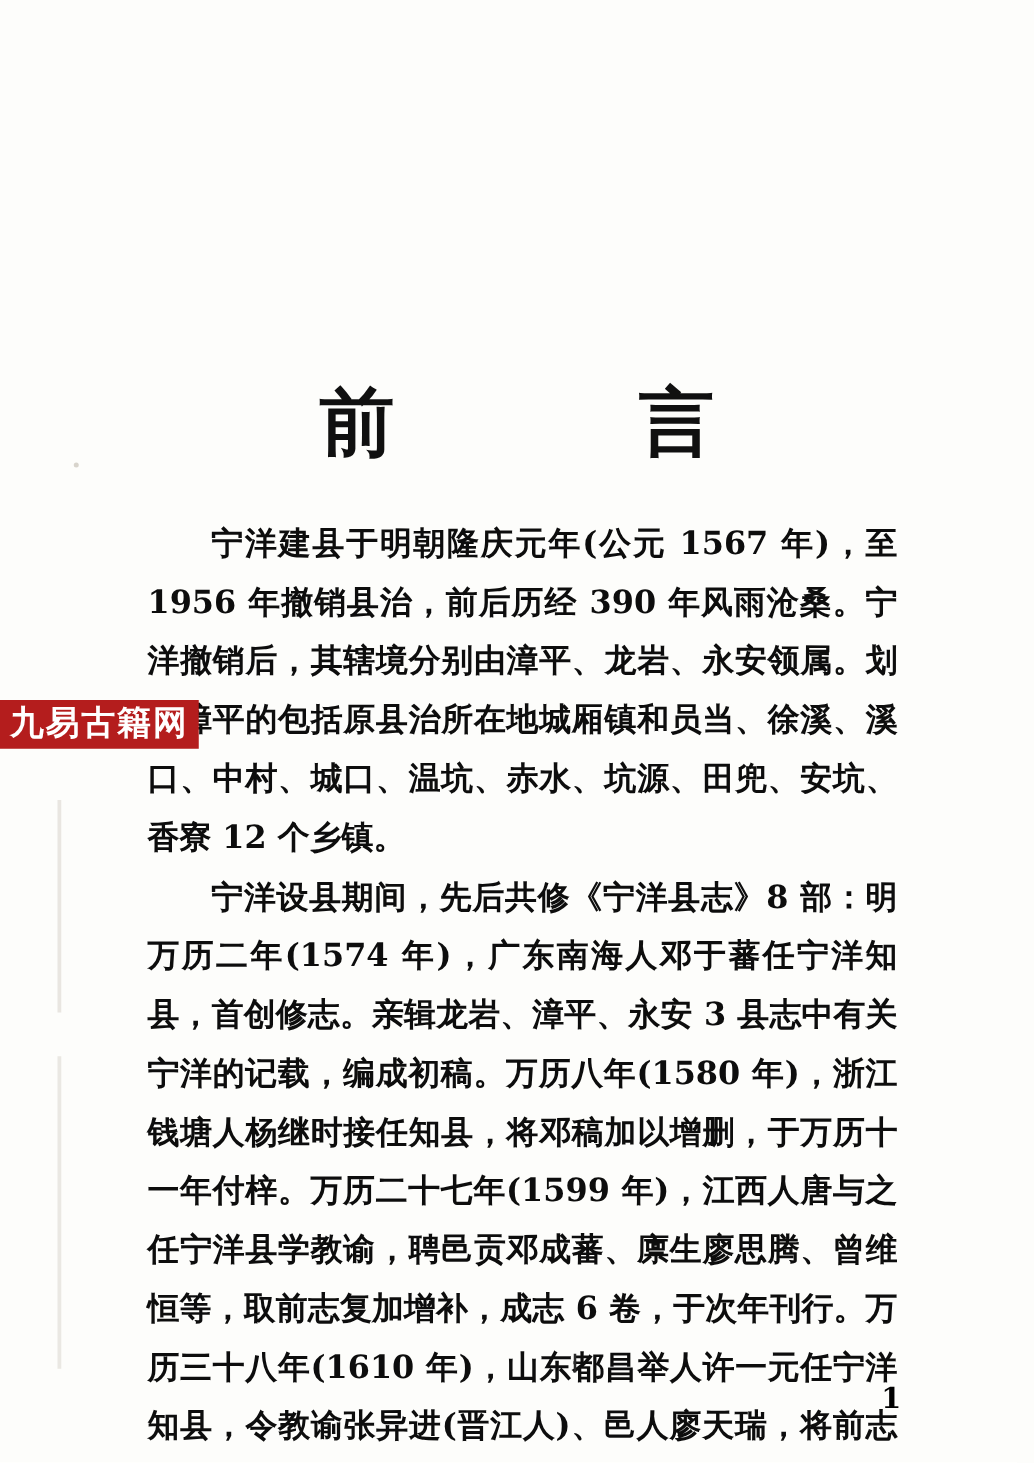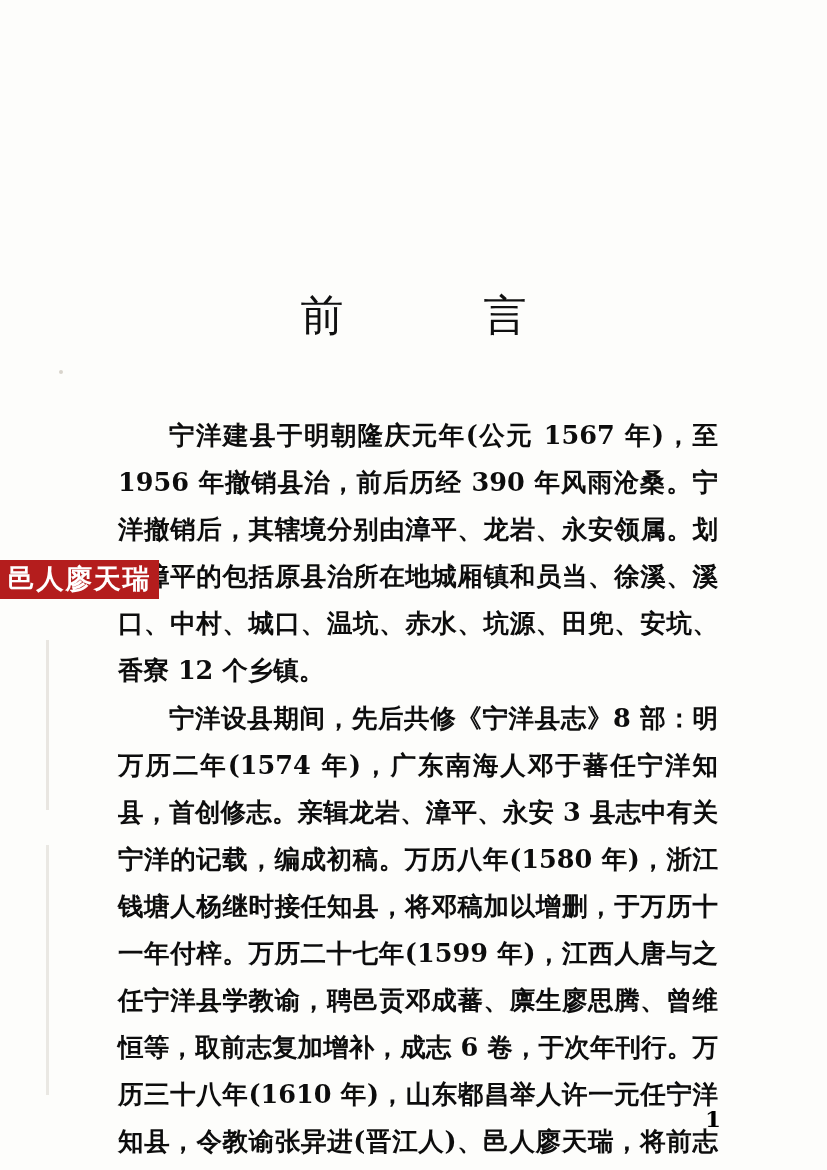--- a/index.html
+++ b/index.html
@@ -29,22 +29,22 @@
   .m2 { left: 46px; top: 640px; width: 3px; height: 170px; opacity: .55; }
   .m3 { left: 46px; top: 845px; width: 3px; height: 250px; opacity: .5; }
 
   .title {
     position: absolute;
     top: 258px;
     left: 0;
     right: 0;
     text-align: center;
     font-family: "DejaVu Serif", serif;
-    font-size: 43px;
-    font-weight: 400;
+    font-size: 60px;
+    font-weight: 700;
     letter-spacing: 0.42em;
     text-indent: 0.42em;
     color: #101010;
   }
 
   .body-text {
     position: absolute;
     top: 412px;
     left: 118px;
     width: 600px;
@@ -101,18 +101,18 @@
   <div class="edge-mark m2"></div>
   <div class="edge-mark m3"></div>
 
   <h1 class="title">前　　言</h1>
 
   <div class="body-text">
     <p>宁洋建县于明朝隆庆元年(公元 1567 年)，至 1956 年撤销县治，前后历经 390 年风雨沧桑。宁洋撤销后，其辖境分别由漳平、龙岩、永安领属。划入漳平的包括原县治所在地城厢镇和员当、徐溪、溪口、中村、城口、温坑、赤水、坑源、田兜、安坑、香寮 12 个乡镇。</p>
     <p>宁洋设县期间，先后共修《宁洋县志》8 部：明万历二年(1574 年)，广东南海人邓于蕃任宁洋知县，首创修志。亲辑龙岩、漳平、永安 3 县志中有关宁洋的记载，编成初稿。万历八年(1580 年)，浙江钱塘人杨继时接任知县，将邓稿加以增删，于万历十一年付梓。万历二十七年(1599 年)，江西人唐与之任宁洋县学教谕，聘邑贡邓成蕃、廪生廖思腾、曾维恒等，取前志复加增补，成志 6 卷，于次年刊行。万历三十八年(1610 年)，山东都昌举人许一元任宁洋知县，令教谕张异进(晋江人)、邑人廖天瑞，将前志考订增删，厘为 5 卷刊行。今前述 3 志均已散佚，仅存邓于蕃、金阶、陈九叙、廖思腾和许一元所作序文 5 篇。</p>
   </div>
 
-  <div class="watermark" style="background: rgb(180, 29, 29);">邑人廖天瑞</div>
+  <div class="watermark" style="background: rgb(180, 29, 29);">九易古籍网</div>
 
   <div class="footer-tick"></div>
   <div class="page-number">1</div>
 
 </div>
 
 </body></html>

